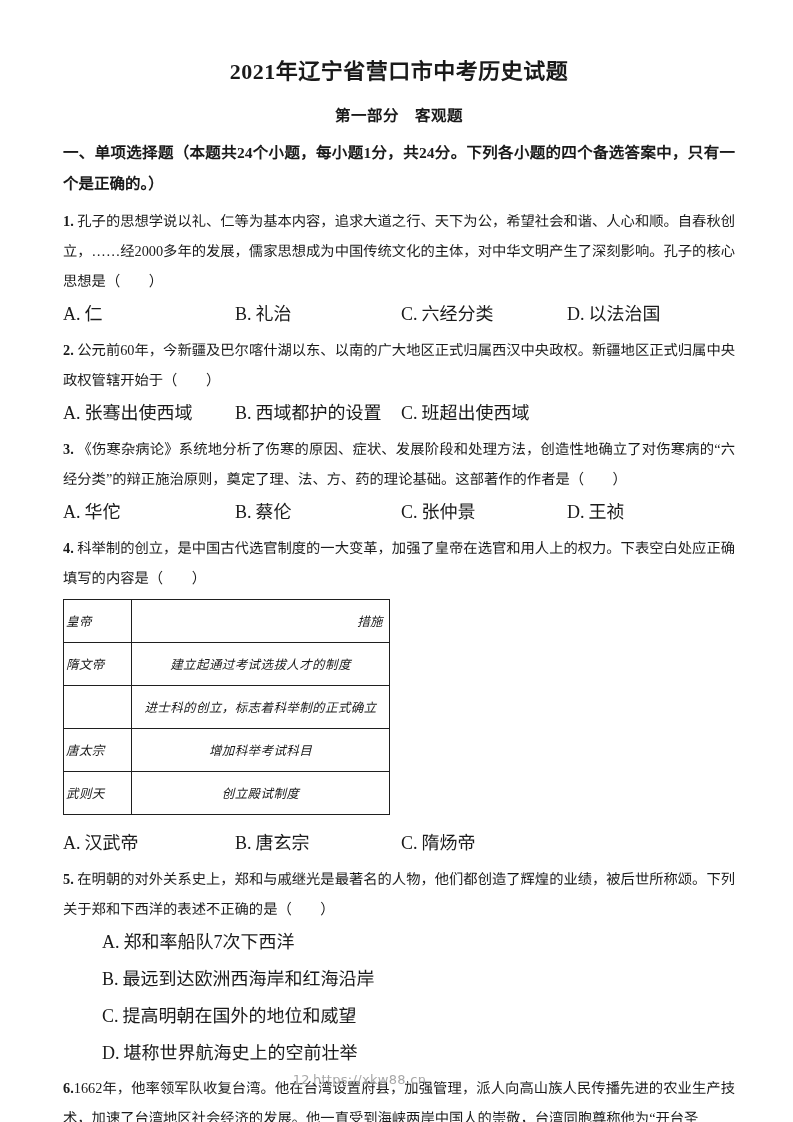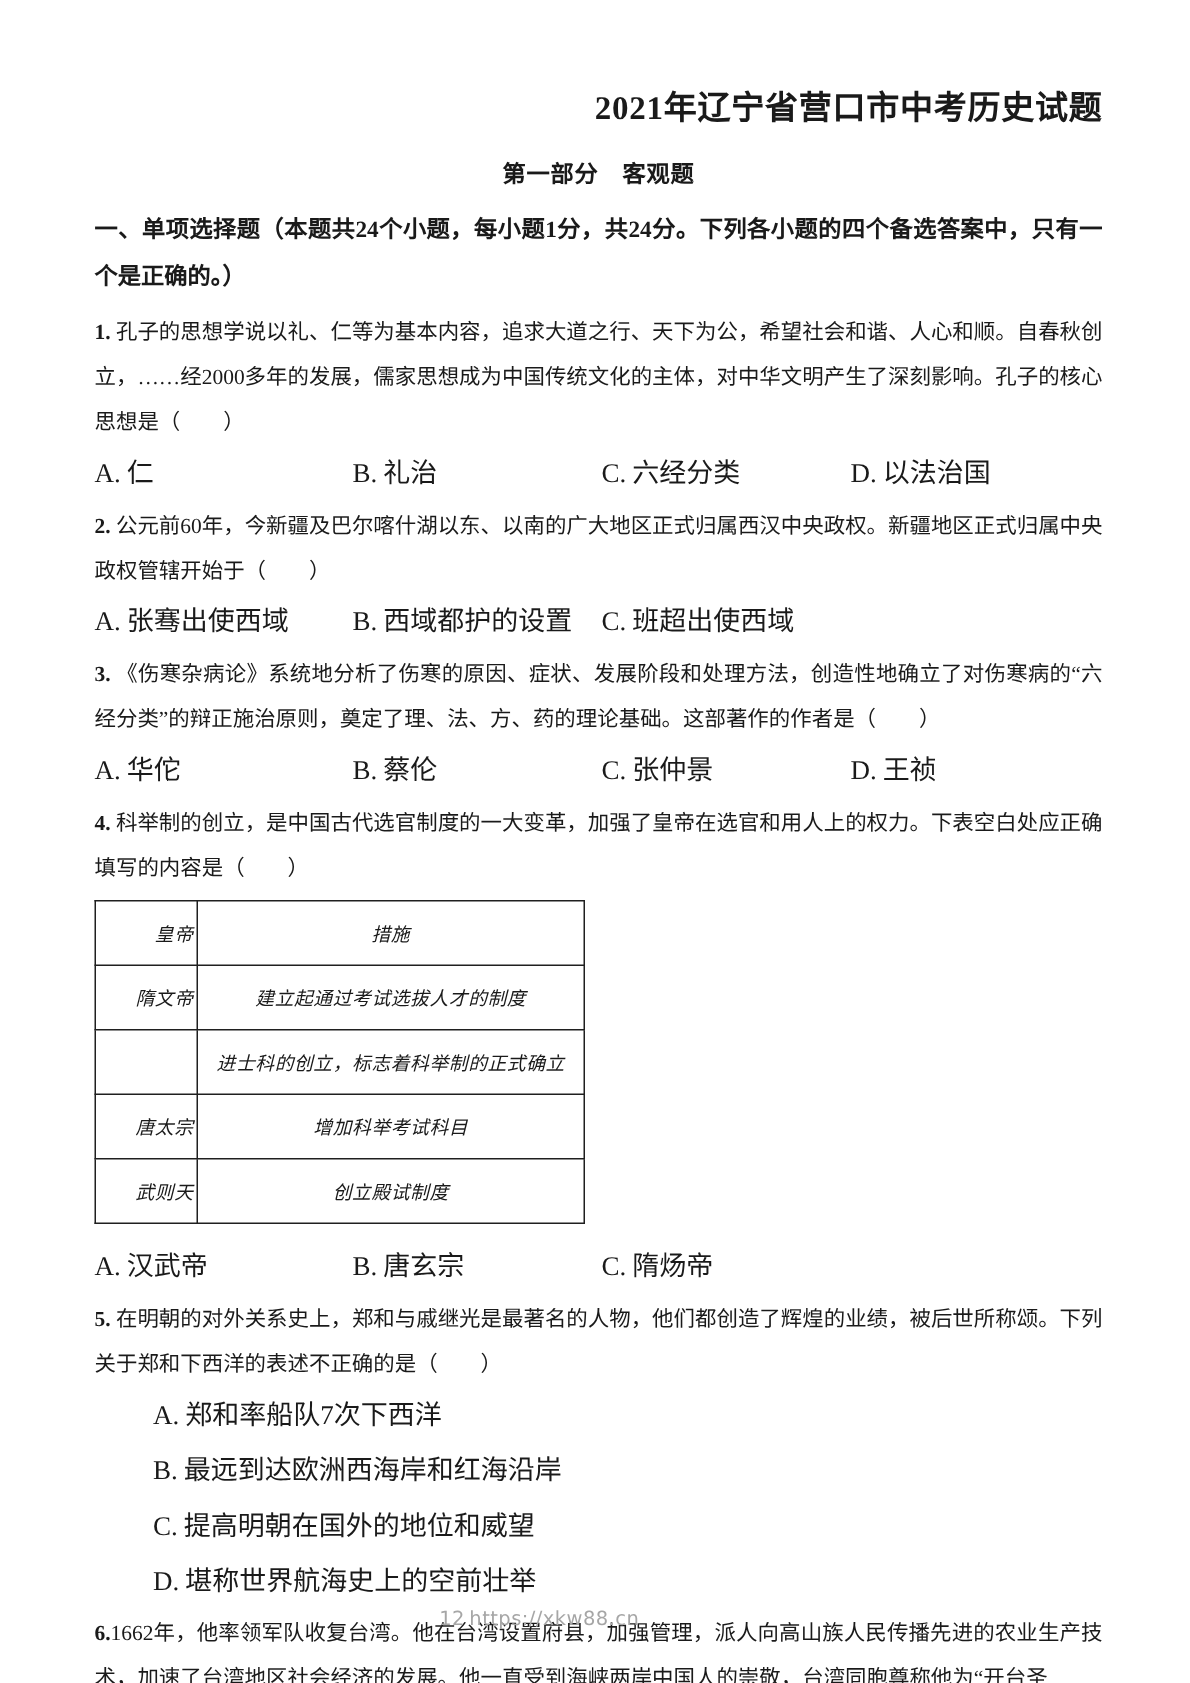--- a/index.html
+++ b/index.html
@@ -25,21 +25,21 @@
   }
   .content {
     position: absolute;
     left: 63px;
     top: 58px;
     width: 672px;
   }
 
   
   .doc-title {
-    text-align: right;
+    text-align: center;
     font-size: 22px;
     font-weight: bold;
     letter-spacing: 0.5px;
     line-height: 1.3;
     margin: 0 0 16px 0;
   }
   .part-title {
     text-align: center;
     font-size: 15.5px;
     font-weight: bold;
@@ -110,28 +110,28 @@
     border: 1px solid #1f1f1f;
     font-size: 12.5px;
     padding: 0 6px;
     height: 42px;
     vertical-align: middle;
     font-style: italic;
     letter-spacing: 0.4px;
   }
   table.exam-table td.col-emperor {
     width: 63px;
+    text-align: left;
+    padding: 0 2px;
+  }
+  table.exam-table td.col-measure {
+    text-align: center;
+  }
+  table.exam-table tr.head td.col-measure {
     text-align: right;
-    padding: 0 2px;
-  }
-  table.exam-table td.col-measure {
-    text-align: center;
-  }
-  table.exam-table tr.head td.col-measure {
-    text-align: center;
     font-style: italic;
   }
 
   
   .footer {
     position: absolute;
     left: 4px;
     top: 1072px;
     width: 711px;
     text-align: center;

